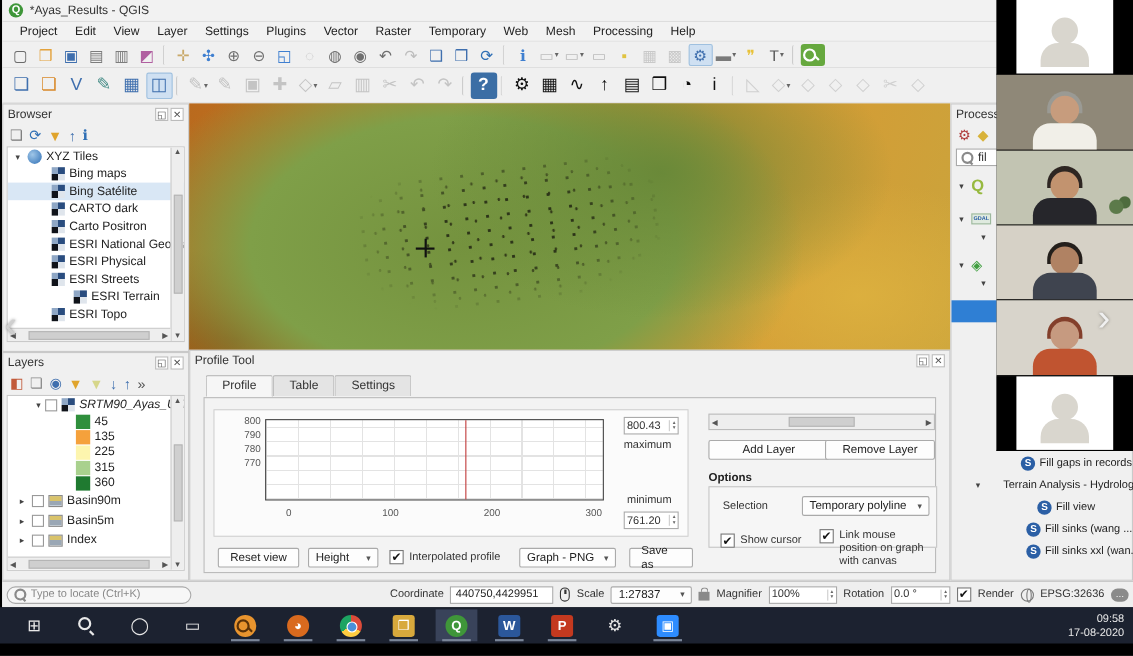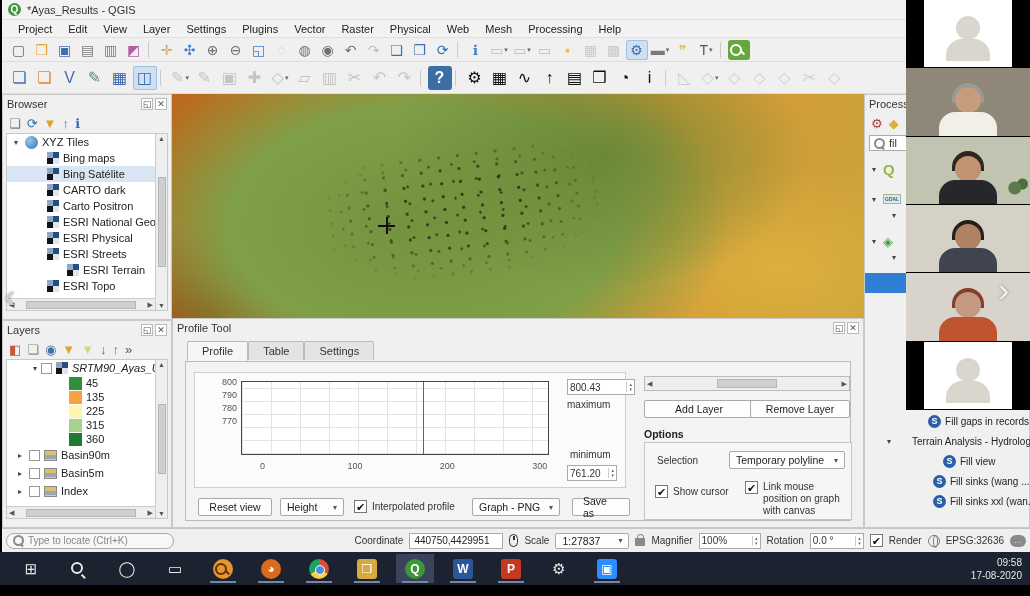--- a/index.html
+++ b/index.html
@@ -175,21 +175,21 @@
     <div class="menubar">
 
     <span class="menu-item">Project</span>
         <span class="menu-item">Edit</span>
         <span class="menu-item">View</span>
         <span class="menu-item">Layer</span>
         <span class="menu-item">Settings</span>
         <span class="menu-item">Plugins</span>
         <span class="menu-item">Vector</span>
         <span class="menu-item">Raster</span>
-        <span class="menu-item">Physical</span>
+        <span class="menu-item">Temporary</span>
         <span class="menu-item">Web</span>
         <span class="menu-item">Mesh</span>
         <span class="menu-item">Processing</span>
         <span class="menu-item">Help</span>
       </div>
 
     <div class="toolbar tb1">
 
     <span class="tbtn">
           <span class="glyph" style="color: rgb(107, 107, 107);">▢</span>
@@ -658,21 +658,21 @@
             </div>
           <div class="plot">
             <div class="cursor-line" style="left:59%;"></div>
           </div>
           <div class="xlabels">
             <span style="left:7%">0</span>
             <span style="left:37%">100</span>
             <span style="left:67%">200</span>
             <span style="left:97%">300</span>
           </div>
-          <div class="spin abs" style="left:372px;top:6px;width:68px;">
+          <div class="spin abs" style="left:372px;top:6px;width:50px;">
             <span class="val">800.43</span>
             <span class="arr">
                 <span>▴</span>
                 <span>▾</span>
               </span>
           </div>
           <div class="sm-label abs" style="left:372px;top:26px;">maximum</div>
           <div class="sm-label abs" style="left:375px;top:76px;">minimum</div>
           <div class="spin abs" style="left:372px;top:92px;width:50px;">
             <span class="val">761.20</span>
@@ -699,21 +699,21 @@
         <div class="btn abs" style="left:386px;top:136px;width:58px;">Save as</div>
 
         <div class="pt-scroll" style="left:458px;top:14px;width:206px;">
           <span>◀</span>
             <span class="thumb" style="height:9px;width:60px;"></span>
             <span>▶</span>
         </div>
         <div class="btn abs" style="left:458px;top:38px;width:110px;">Add Layer</div>
         <div class="btn abs" style="left:564px;top:38px;width:100px;">Remove Layer</div>
         <div class="abs" style="left:458px;top:66px;font-weight:bold;font-size:10.5px;">Options</div>
-        <div class="options-box" style="left:458px;top:80px;width:208px;height:78px;">
+        <div class="options-box" style="left:458px;top:80px;width:208px;height:56px;">
           <span class="sm-label abs" style="left:12px;top:12px;">Selection</span>
           <div class="combo abs" style="left:84px;top:8px;width:116px;">
             <span>Temporary polyline</span>
               <span class="dd">▾</span>
           </div>
           <div class="abs" style="left:10px;top:42px;display:flex;gap:5px;align-items:center;">
             <span class="chk">✔</span>
             <span class="sm-label">Show cursor</span>
           </div>
           <div class="abs" style="left:100px;top:38px;display:flex;gap:5px;align-items:flex-start;">

